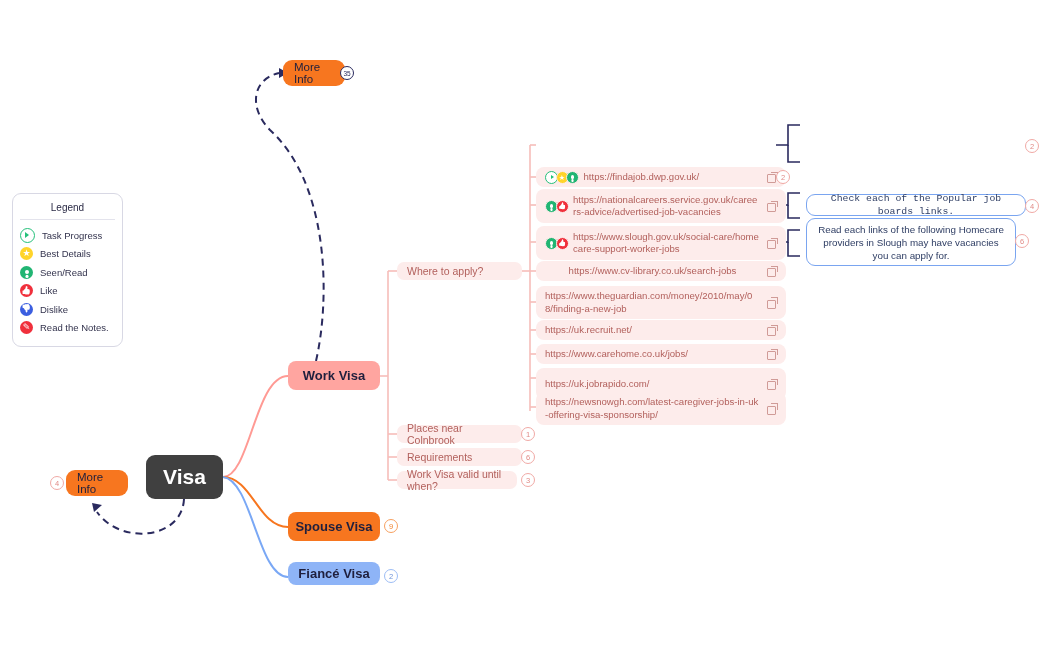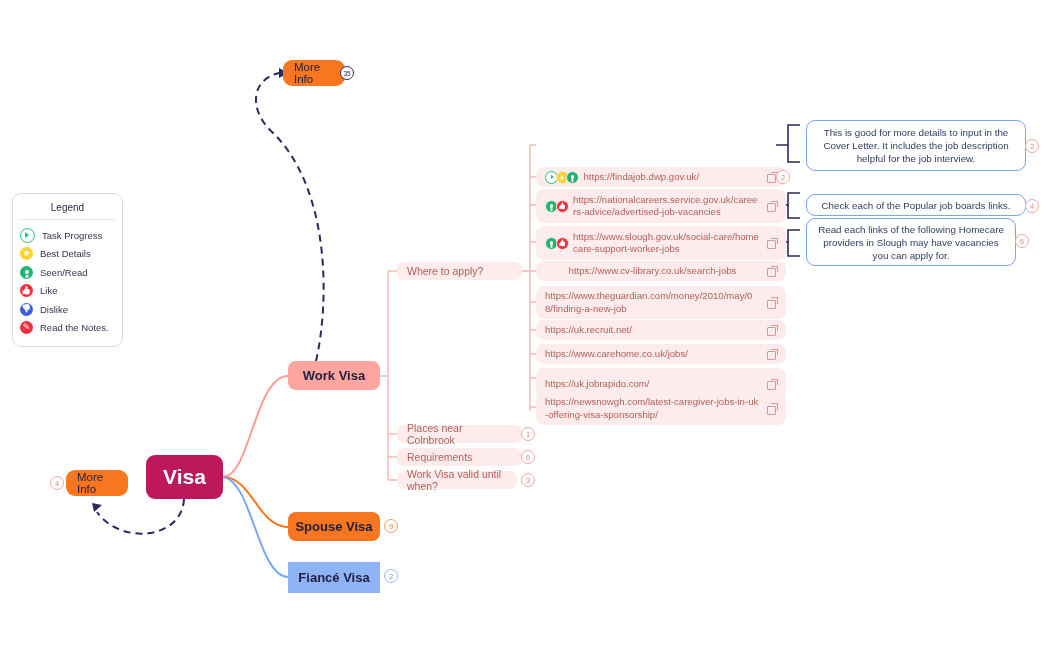--- a/index.html
+++ b/index.html
@@ -37,32 +37,32 @@
   .ico-dislike{background:#3b5ee0;display:flex;align-items:center;justify-content:center;}
   .ico-dislike:after{content:"\1F44E";font-size:8px;line-height:8px;filter:grayscale(1) brightness(4);}
   .ico-note{background:#f0303c;display:flex;align-items:center;justify-content:center;}
   .ico-note:after{content:"\270E";color:#fff;font-size:9px;line-height:9px;}
 
   
   .node{position:absolute;display:flex;align-items:center;justify-content:center;box-sizing:border-box;}
 
   .root{
     left:146px;top:455px;width:77px;height:44px;border-radius:9px;
-    background:#be185d;color:#fff;font-size:21px;font-weight:bold;
+    background:#404040;color:#fff;font-size:21px;font-weight:bold;
   }
   .more-info{
     border-radius:9px;background:#f7761f;color:#1f1f3d;font-size:11.5px;
     height:26px;padding:0 11px;
   }
   .mi-top{left:283px;top:60px;width:62px;}
   .mi-left{left:66px;top:470px;width:62px;}
 
   .work-visa{left:288px;top:361px;width:92px;height:29px;border-radius:8px;background:#ffa5a0;color:#1f1f3d;font-size:13px;font-weight:bold;}
   .spouse-visa{left:288px;top:512px;width:92px;height:29px;border-radius:8px;background:#f7761f;color:#1f1f3d;font-size:13px;font-weight:bold;}
-  .fiance-visa{left:288px;top:562px;width:92px;height:31px;border-radius:0;background:#8eb4f7;color:#1f1f3d;font-size:13px;font-weight:bold;}
+  .fiance-visa{left:288px;top:562px;width:92px;height:23px;border-radius:8px;background:#8eb4f7;color:#1f1f3d;font-size:13px;font-weight:bold;}
 
   .sub{
     position:absolute;box-sizing:border-box;background:#fdeceb;border-radius:7px;
     color:#b2605c;font-size:10.5px;display:flex;align-items:center;
     padding:0 10px;height:18px;width:125px;
   }
 
   
   .url-card{
     position:absolute;box-sizing:border-box;background:#fdeceb;border-radius:8px;
@@ -259,22 +259,21 @@
   <div class="url-card" style="left:536px;top:368px;height:32px;">
     <span class="url-text">https://uk.jobrapido.com/</span>
     <span class="ext"></span>
   </div>
 
   <div class="url-card" style="left:536px;top:392px;height:33px;">
     <span class="url-text">https://newsnowgh.com/latest-caregiver-jobs-in-uk-offering-visa-sponsorship/</span>
     <span class="ext"></span>
   </div>
 
-  <div class="note" style="left:806px;top:120px;width:220px;height:51px;">This is good for more details to input in the Cover Letter. It includes the job description helpful for the job interview.</div>
   <div class="badge b-pink" style="left:1025px;top:139px;">2</div>
 
-  <div class="note" style="left:806px;top:194px;width:220px;height:22px;">Check each of the Popular job boards links.</div>
+  <div class="note" style="left:806px;top:194px;width:220px;height:22px;font-family:Liberation Mono, monospace;">Check each of the Popular job boards links.</div>
   <div class="badge b-pink" style="left:1025px;top:199px;">4</div>
 
   <div class="note" style="left:806px;top:218px;width:210px;height:48px;">Read each links of the following Homecare providers in Slough may have vacancies you can apply for.</div>
   <div class="badge b-pink" style="left:1015px;top:234px;">6</div>
 
 </div>
 
 </body></html>

